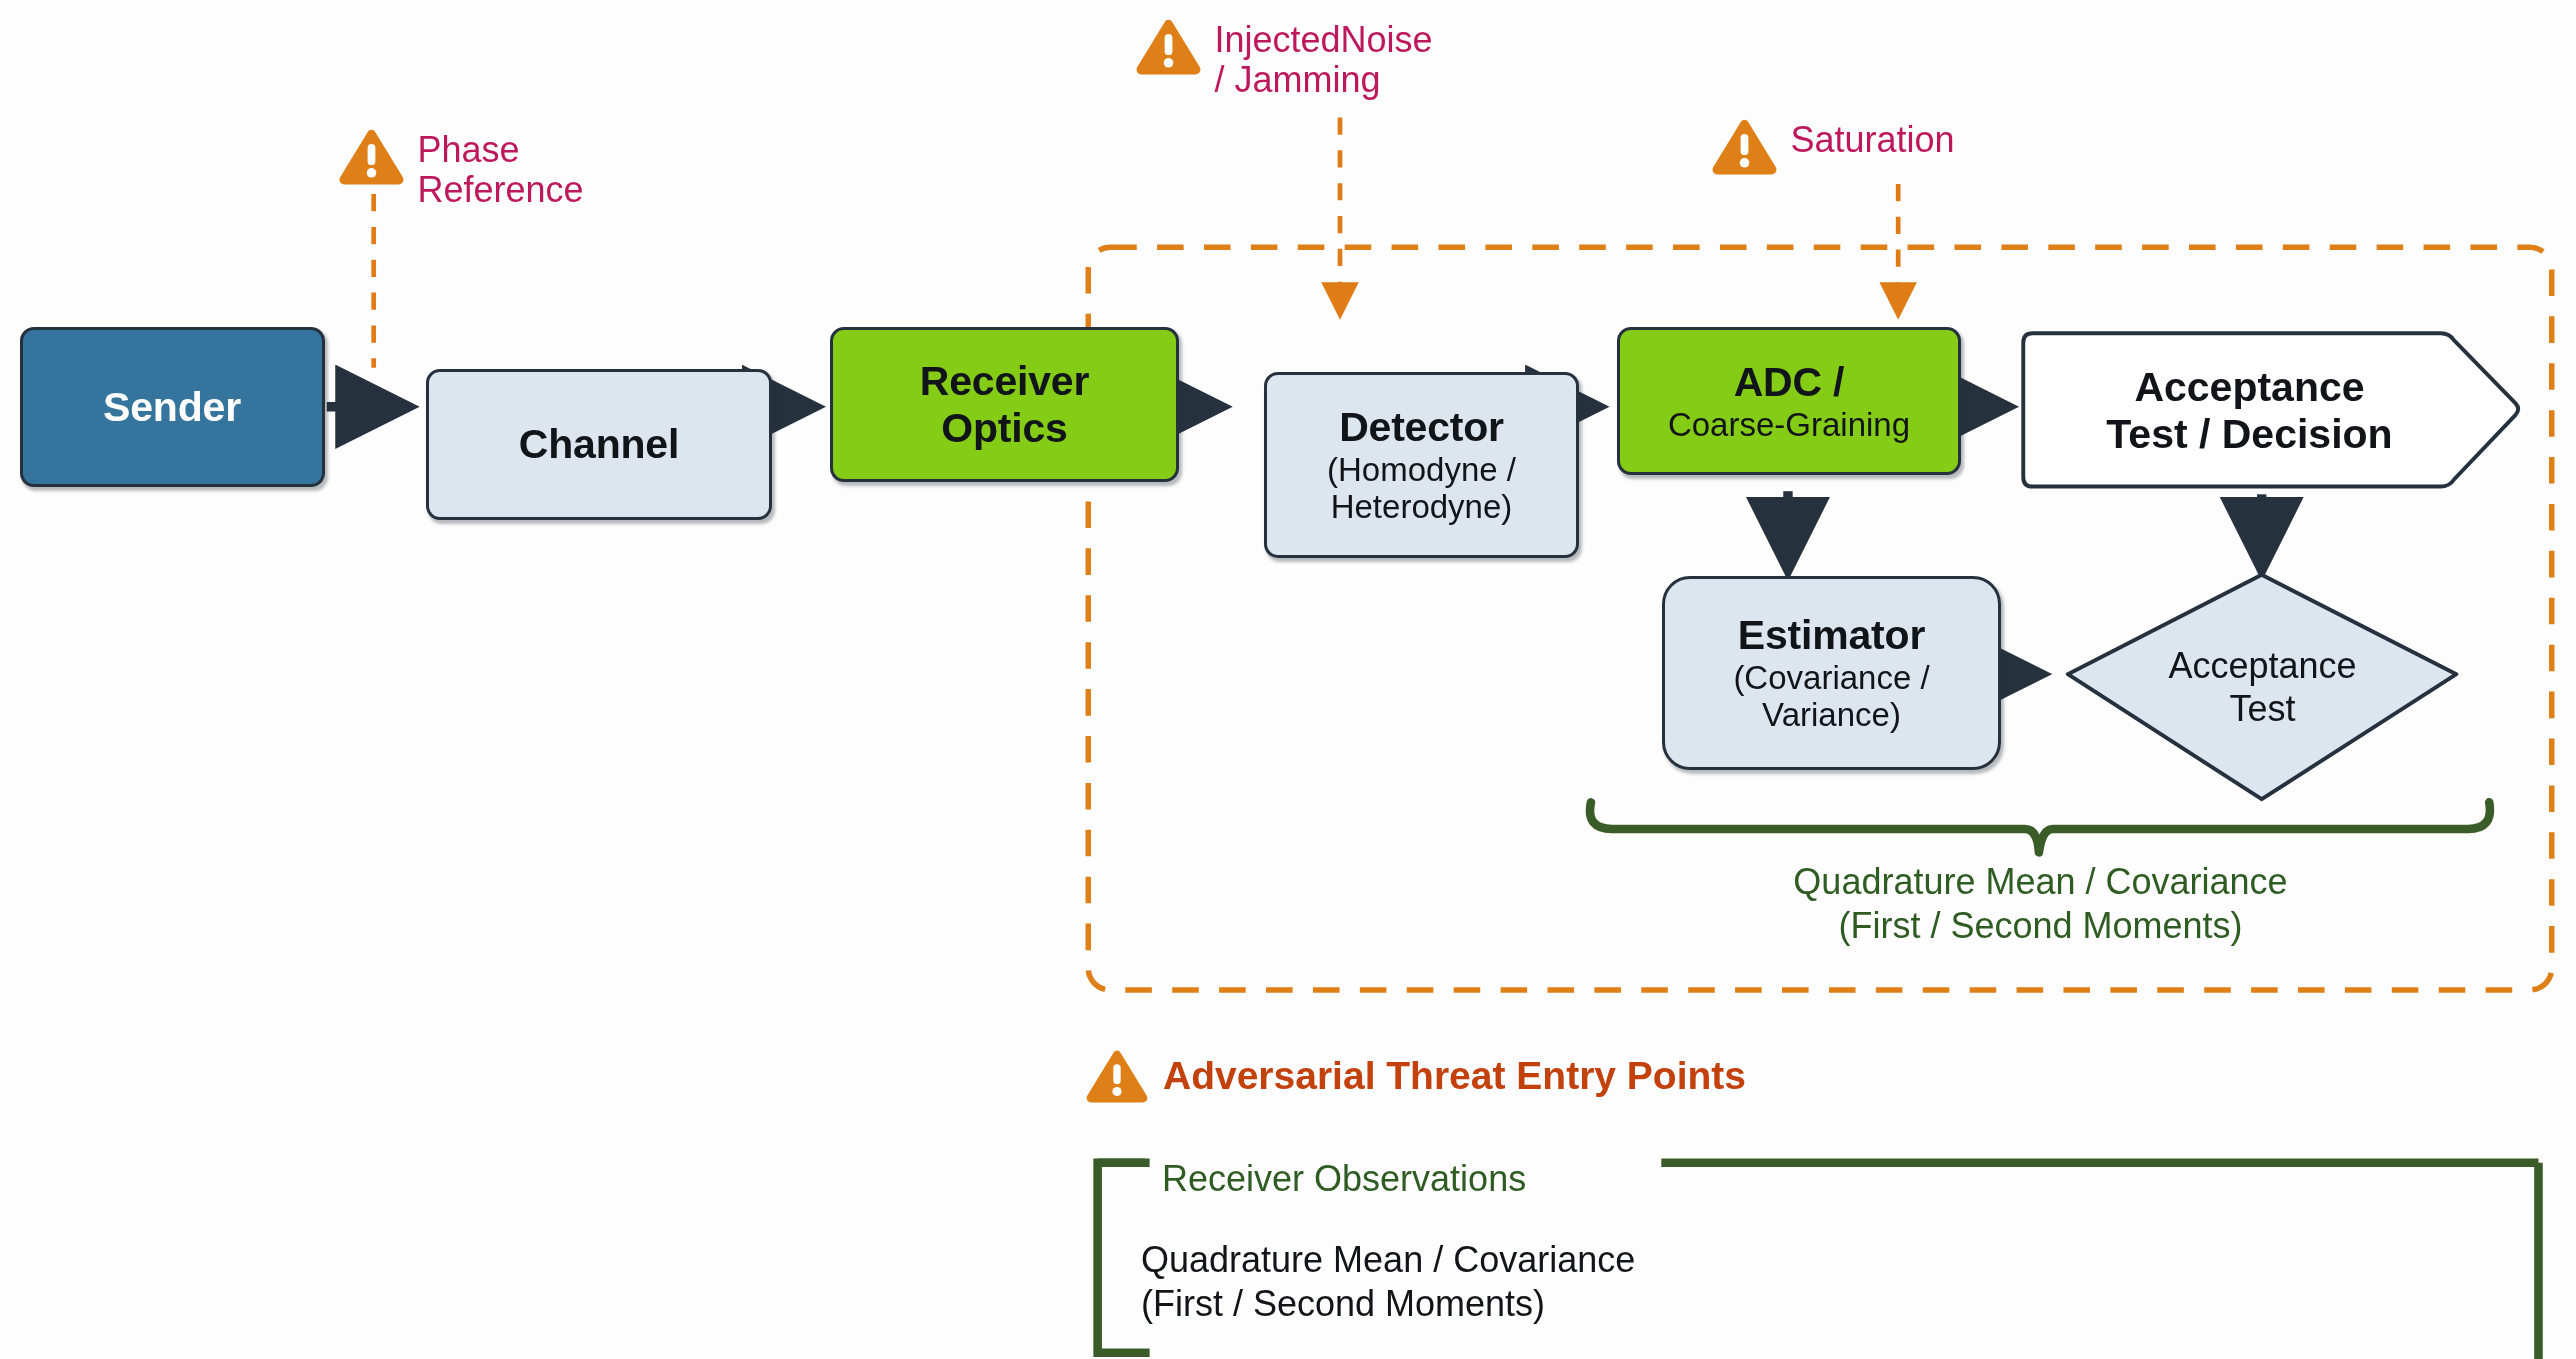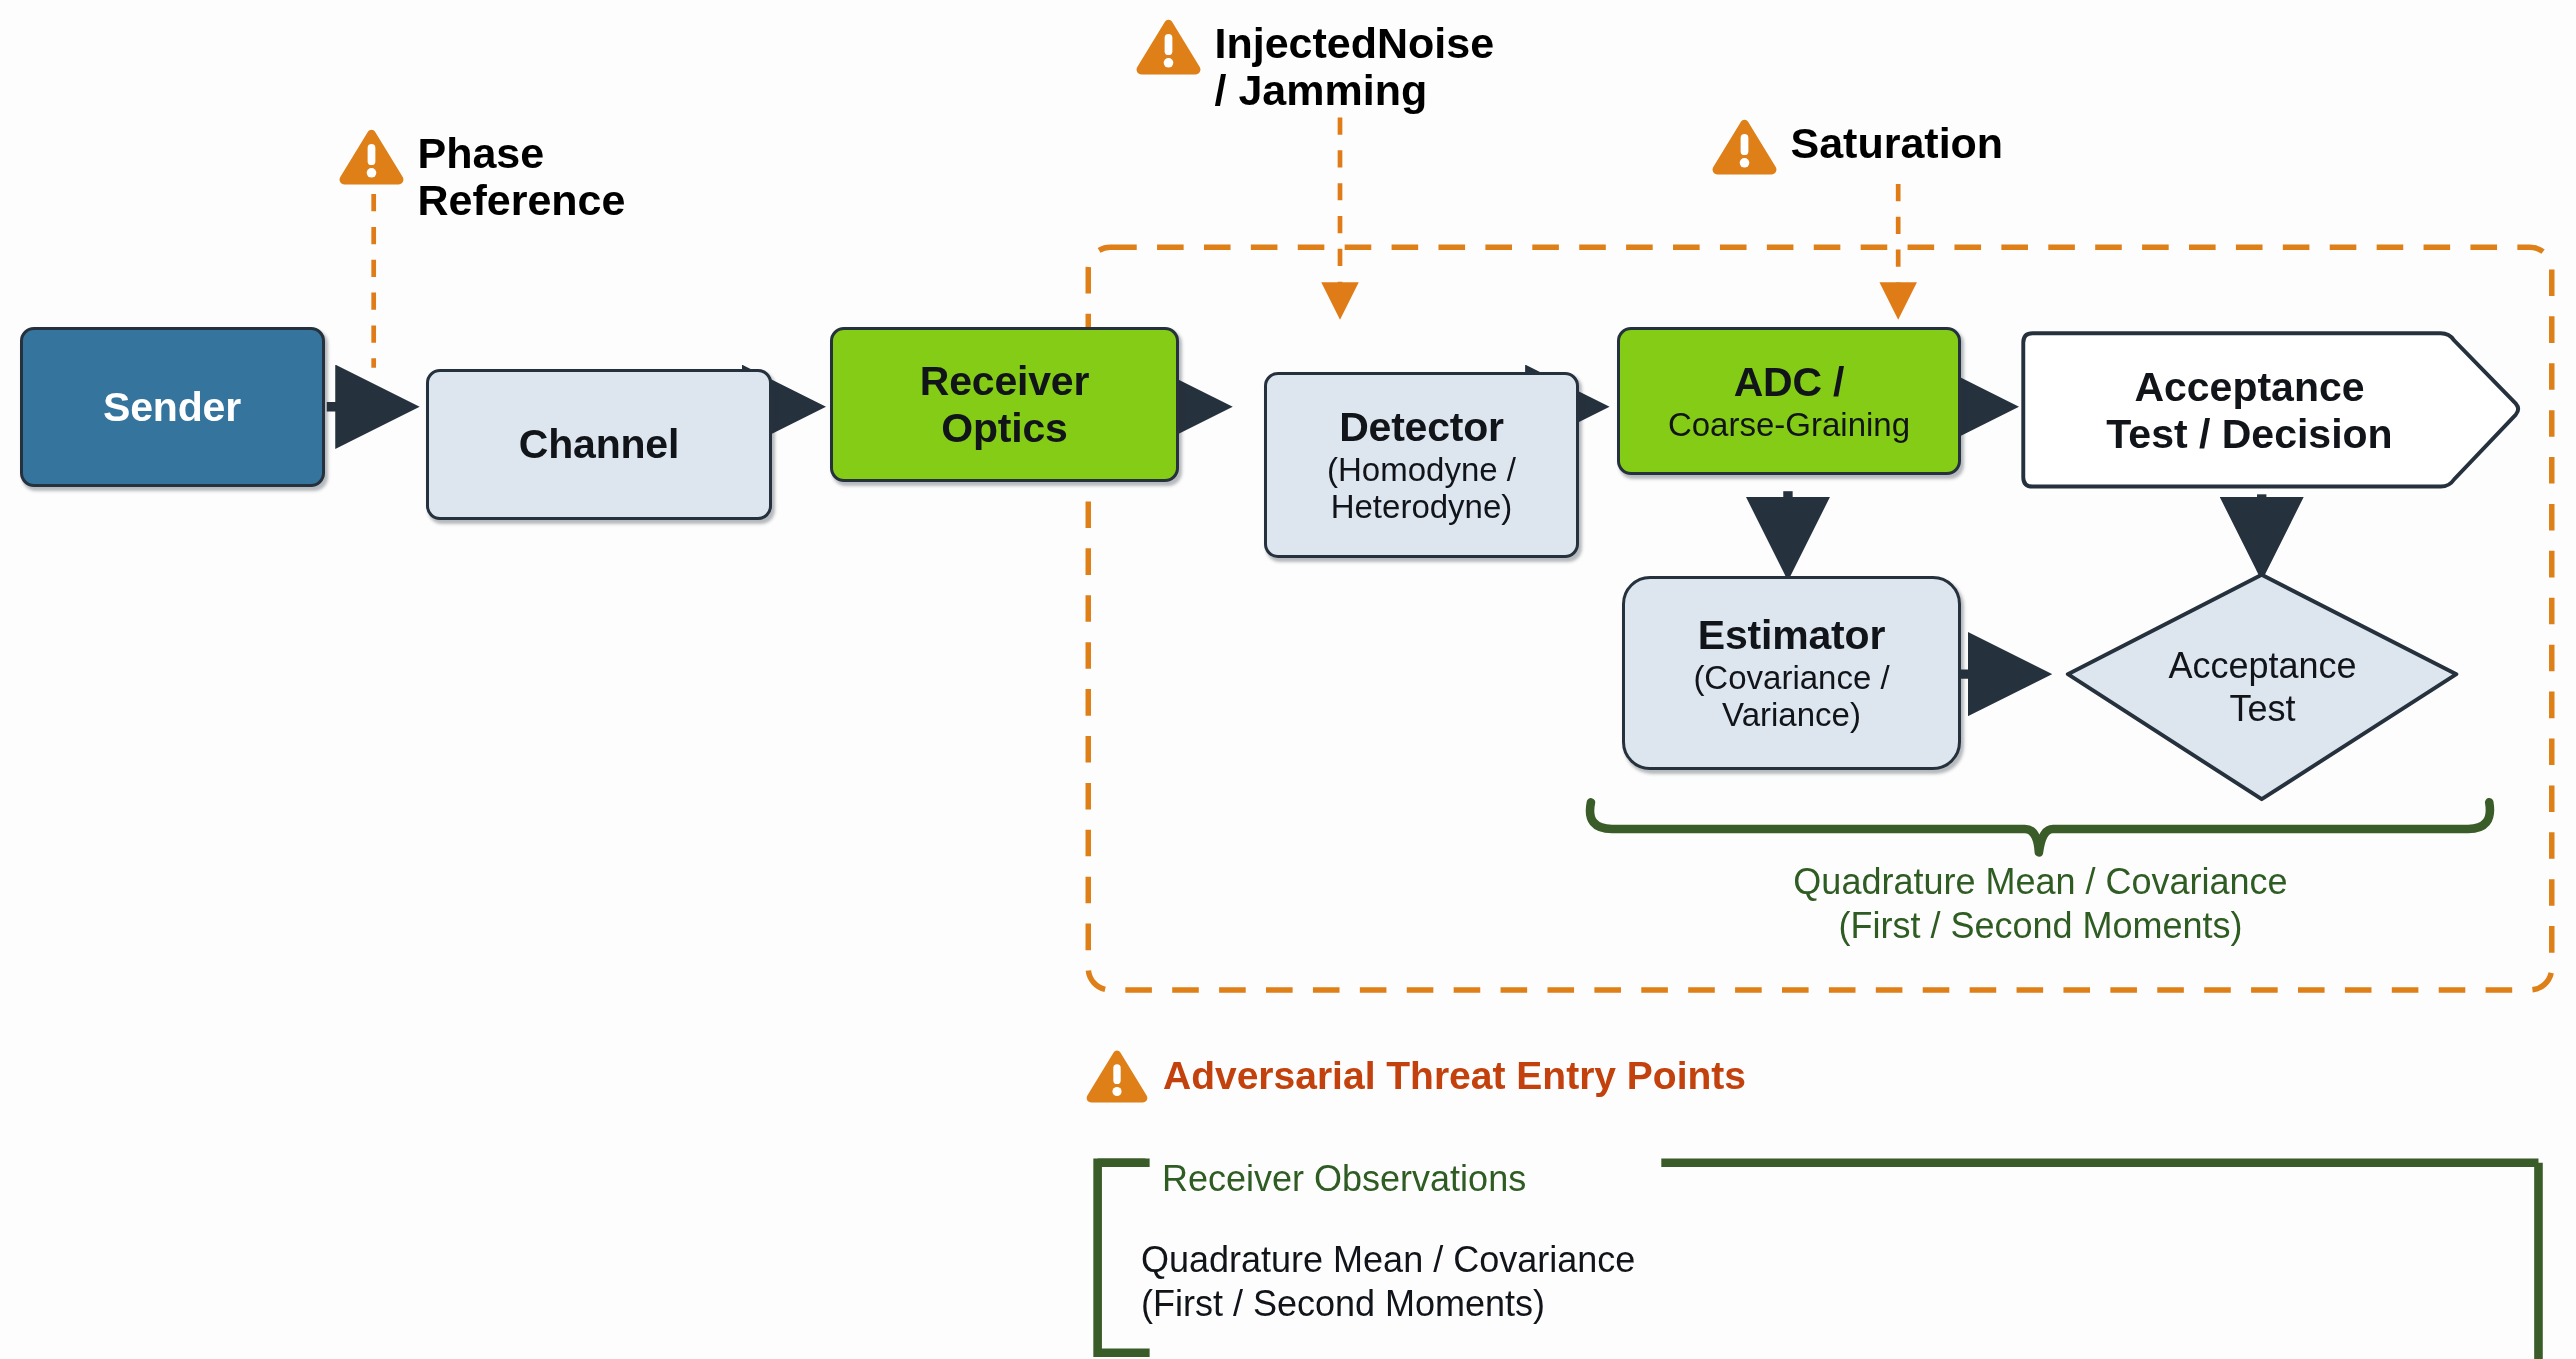--- a/index.html
+++ b/index.html
@@ -87,23 +87,23 @@
   }
   .diamondbox .ttl { font-size: 36px; font-weight: 400; color: #111418; white-space: nowrap; }
 
   .threat {
     position: absolute;
     display: flex;
     align-items: flex-start;
     gap: 12.5px;
   }
   .threat .txt {
-    font-size: 43px;
-    font-weight: 700;
-    color: #000000;
+    font-size: 36px;
+    font-weight: 400;
+    color: #be185d;
     line-height: 1.10;
     white-space: pre-line;
     padding-top: 3.1px;
   }
   .warnicon { flex: none; display: block; }
 
   .greenlabel {
     position: absolute;
     text-align: center;
     color: #2e5c22;
@@ -209,21 +209,21 @@
     <div class="sub">Coarse-Graining</div>
   </div>
 
   <div class="pentabox" style="left:2023px; top:333px; width:500px; height:155px;">
     <div class="inner">
       <div class="ttl" style="white-space:pre-line;">Acceptance
 Test / Decision</div>
     </div>
   </div>
 
-  <div class="node rectbox fill-blue" style="left:1622px; top:576px; width:339px; height:194px;border-radius:28px;">
+  <div class="node rectbox fill-blue" style="left:1662px; top:576px; width:339px; height:194px;border-radius:28px;">
     <div class="ttl">Estimator</div>
     <div class="sub" style="white-space:pre-line;">(Covariance /
 Variance)</div>
   </div>
 
   <div class="diamondbox" style="left:2068px; top:575px; width:389px; height:225px;">
     <div class="inner">
       <div class="ttl" style="white-space:pre-line;">Acceptance
 Test</div>
     </div>

